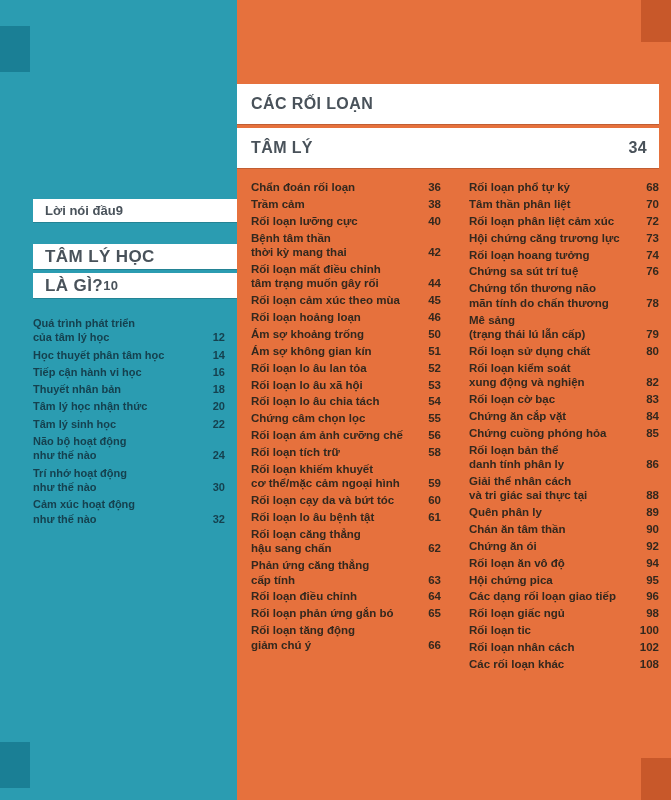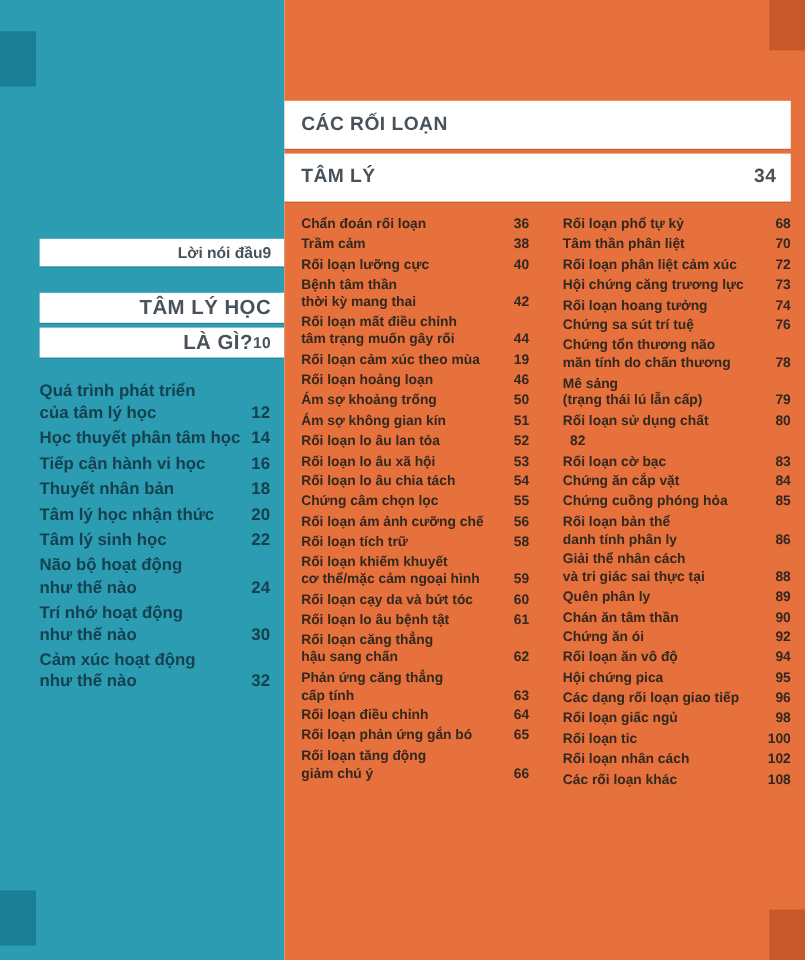--- a/index.html
+++ b/index.html
@@ -25,42 +25,42 @@
   .corner-tab { position: absolute; }
   .tab-top-left    { left: 0; top: 26px;  width: 30px; height: 46px; background: var(--left-tab, #1a7f95); }
   .tab-bottom-left { left: 0; bottom: 12px; width: 30px; height: 46px; background: var(--left-tab, #1a7f95); }
   .tab-top-right    { right: 0; top: 0;    width: 30px; height: 42px; background: var(--right-tab, #c8582a); }
   .tab-bottom-right { right: 0; bottom: 0; width: 30px; height: 42px; background: var(--right-tab, #c8582a); }
 
   .left-content { padding-left: 33px; }
 
   .bar {
     background: var(--bar-bg, #ffffff);
-    display: flex; align-items: center; justify-content: flex-end;
+    display: flex; align-items: center; justify-content: flex-start;
     box-shadow: 0 1px 0 rgba(0,0,0,0.16);
   }
   .preface-bar {
     margin-top: 199px; height: 23px;
     padding: 0 11px 0 12px;
     font-size: 13px; font-weight: 700;
     color: var(--header-text, #49525a);
   }
   .title-bar {
     height: 25px; padding: 0 11px 0 12px;
     font-size: 17px; font-weight: 700; letter-spacing: 0.4px;
     color: var(--header-text, #49525a);
   }
   .title-bar.first { margin-top: 22px; margin-bottom: 4px; }
   .bar .pg { font-size: 13px; font-weight: 700; }
 
   .sidebar-list { margin-top: 18px; padding-right: 12px; }
   .toc-row { display: flex; justify-content: space-between; align-items: flex-end; }
   .sidebar-list .toc-row {
     margin-bottom: 3px;
-    font-size: 14px; line-height: 1.3; font-weight: 700;
+    font-size: 11px; line-height: 1.3; font-weight: 700;
     color: var(--left-text, #15414f);
   }
 
   .right-header { margin-top: 84px; padding-right: 12px; }
   .hbar {
     background: var(--bar-bg, #ffffff);
     height: 40px;
     display: flex; align-items: center; justify-content: space-between;
     padding: 0 12px 0 14px;
     font-size: 16px; font-weight: 700; letter-spacing: 0.4px;
@@ -182,21 +182,21 @@
 thời kỳ mang thai</span>
             <span class="toc-page">42</span>
           </div>
           <div class="toc-row">
             <span class="toc-label">Rối loạn mất điều chỉnh
 tâm trạng muốn gây rối</span>
             <span class="toc-page">44</span>
           </div>
           <div class="toc-row">
             <span class="toc-label">Rối loạn cảm xúc theo mùa</span>
-            <span class="toc-page">19</span>
+            <span class="toc-page">45</span>
           </div>
           <div class="toc-row">
             <span class="toc-label">Rối loạn hoảng loạn</span>
             <span class="toc-page">46</span>
           </div>
           <div class="toc-row">
             <span class="toc-label">Ám sợ khoảng trống</span>
             <span class="toc-page">50</span>
           </div>
           <div class="toc-row">
@@ -297,20 +297,22 @@
           <div class="toc-row">
             <span class="toc-label">Mê sảng
 (trạng thái lú lẫn cấp)</span>
             <span class="toc-page">79</span>
           </div>
           <div class="toc-row">
             <span class="toc-label">Rối loạn sử dụng chất</span>
             <span class="toc-page">80</span>
           </div>
           <div class="toc-row">
+            <span class="toc-label">Rối loạn kiểm soát
+xung động và nghiện</span>
             <span class="toc-page">82</span>
           </div>
           <div class="toc-row">
             <span class="toc-label">Rối loạn cờ bạc</span>
             <span class="toc-page">83</span>
           </div>
           <div class="toc-row">
             <span class="toc-label">Chứng ăn cắp vặt</span>
             <span class="toc-page">84</span>
           </div>

